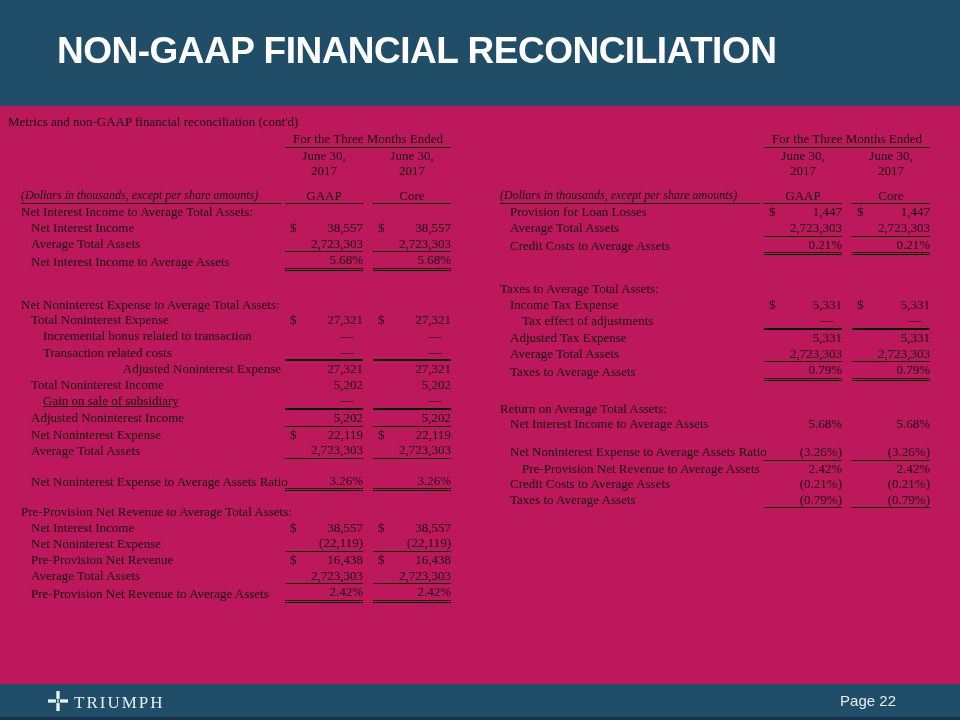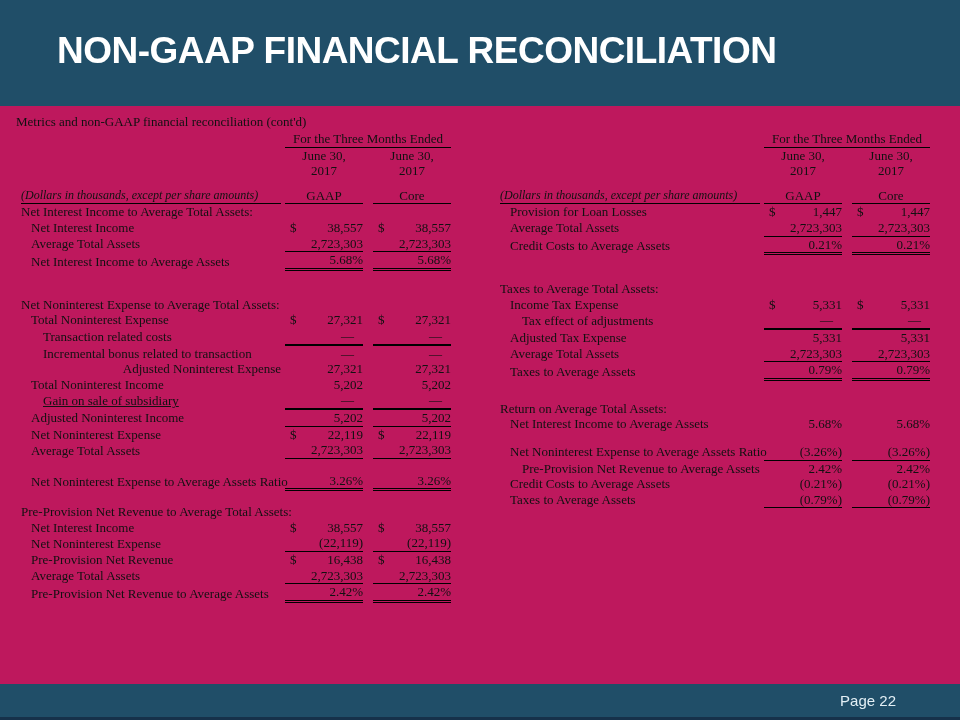--- a/index.html
+++ b/index.html
@@ -11,21 +11,21 @@
          font-family:"Liberation Sans",sans-serif;font-weight:bold;font-size:37px;
          letter-spacing:-0.5px;white-space:nowrap;}
   
   .band-bottom{position:absolute;left:0;top:684px;width:960px;height:36px;background:#204e68;}
   .band-bottom-edge{position:absolute;left:0;top:717px;width:960px;height:3px;background:#16314a;}
   .logo{position:absolute;left:48px;top:691px;display:flex;align-items:center;gap:6px;color:#e8f0f4;}
   .logo-text{font-family:"Liberation Serif",serif;font-size:17px;letter-spacing:2px;color:#e8f0f4;}
   .page-num{position:absolute;right:64px;top:692px;color:#e3eff5;
             font-family:"Liberation Sans",sans-serif;font-size:15px;}
   
-  .metrics-note{position:absolute;left:16px;top:114px;font-size:13px;color:#111;}
+  .metrics-note{position:absolute;left:8px;top:114px;font-size:13px;color:#111;}
   
   .tbl-wrap-left{position:absolute;left:21px;top:131px;width:430px;}
   .tbl-wrap-right{position:absolute;left:500px;top:131px;width:430px;}
   table.fin{border-collapse:collapse;table-layout:fixed;width:430px;color:#111;
             font-family:"Liberation Serif",serif;font-size:13px;line-height:15.6px;}
   table.fin td{padding:0;vertical-align:bottom;white-space:nowrap;overflow:visible;}
   td.lbl{white-space:nowrap;}
   td.sec{white-space:normal;}
   td.ctr{text-align:center;}
   td.num{text-align:right;padding-right:3px;}
@@ -125,32 +125,32 @@
             <td></td>
           </tr>
           <tr>
             <td class="lbl" style="padding-left: 10px;">Total Noninterest Expense</td>
             <td></td>
             <td class="num"><span class="ds">$</span><span>27,321</span></td>
             <td></td>
             <td class="num"><span class="ds">$</span><span>27,321</span></td>
           </tr>
           <tr>
+            <td class="lbl" style="padding-left: 22px;">Incremental bonus related to transaction</td>
+            <td></td>
+            <td class="num"><span class="dash">—</span></td>
+            <td></td>
+            <td class="num"><span class="dash">—</span></td>
+          </tr>
+          <tr>
             <td class="lbl" style="padding-left: 22px;">Transaction related costs</td>
             <td></td>
             <td class="num u1b"><span class="dash">—</span></td>
             <td></td>
             <td class="num u1b"><span class="dash">—</span></td>
-          </tr>
-          <tr>
-            <td class="lbl" style="padding-left: 22px;">Incremental bonus related to transaction</td>
-            <td></td>
-            <td class="num"><span class="dash">—</span></td>
-            <td></td>
-            <td class="num"><span class="dash">—</span></td>
           </tr>
           <tr>
             <td class="lbl" style="padding-left: 10px; text-align: right;">Adjusted  Noninterest Expense</td>
             <td></td>
             <td class="num"><span>27,321</span></td>
             <td></td>
             <td class="num"><span>27,321</span></td>
           </tr>
           <tr>
             <td class="lbl" style="padding-left: 10px;">Total Noninterest Income</td>
@@ -397,15 +397,29 @@
             <td class="num u1"><span>(0.79%)</span></td>
             <td></td>
             <td class="num u1"><span>(0.79%)</span></td>
           </tr>
         </tbody>
     </table>
   </div>
 
   <div class="band-bottom"></div>
   <div class="band-bottom-edge"></div>
+  <div class="logo">
+    <span>
+      <svg width="20" height="20" viewBox="0 0 24 24">
+        <g fill="#e8f0f4">
+          <rect x="10" y="0" width="4" height="9.5"></rect>
+          <rect x="10" y="14.5" width="4" height="9.5"></rect>
+          <rect x="0" y="10" width="9.5" height="4"></rect>
+          <rect x="14.5" y="10" width="9.5" height="4"></rect>
+          <rect x="11.2" y="10" width="1.6" height="4"></rect>
+        </g>
+      </svg>
+    </span>
+    <span class="logo-text">TRIUMPH</span>
+  </div>
   <div class="page-num">Page 22</div>
 
 </div>
 
 </body></html>

